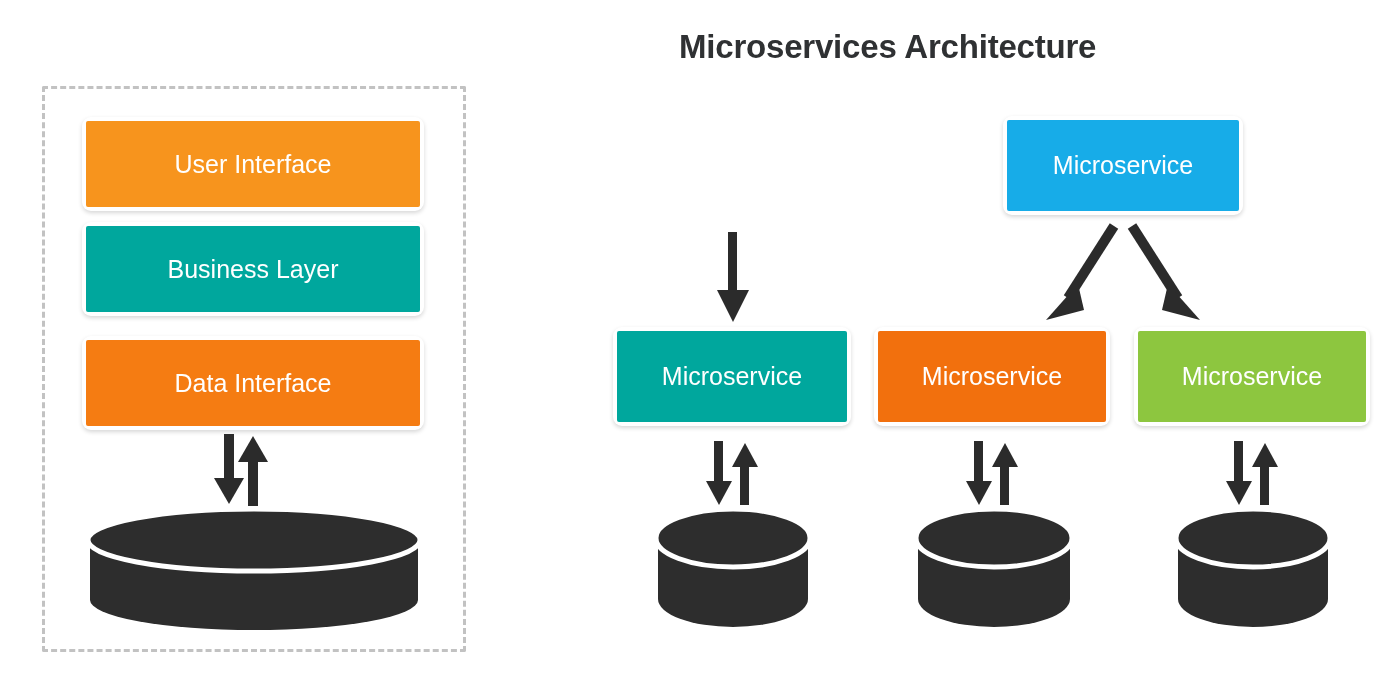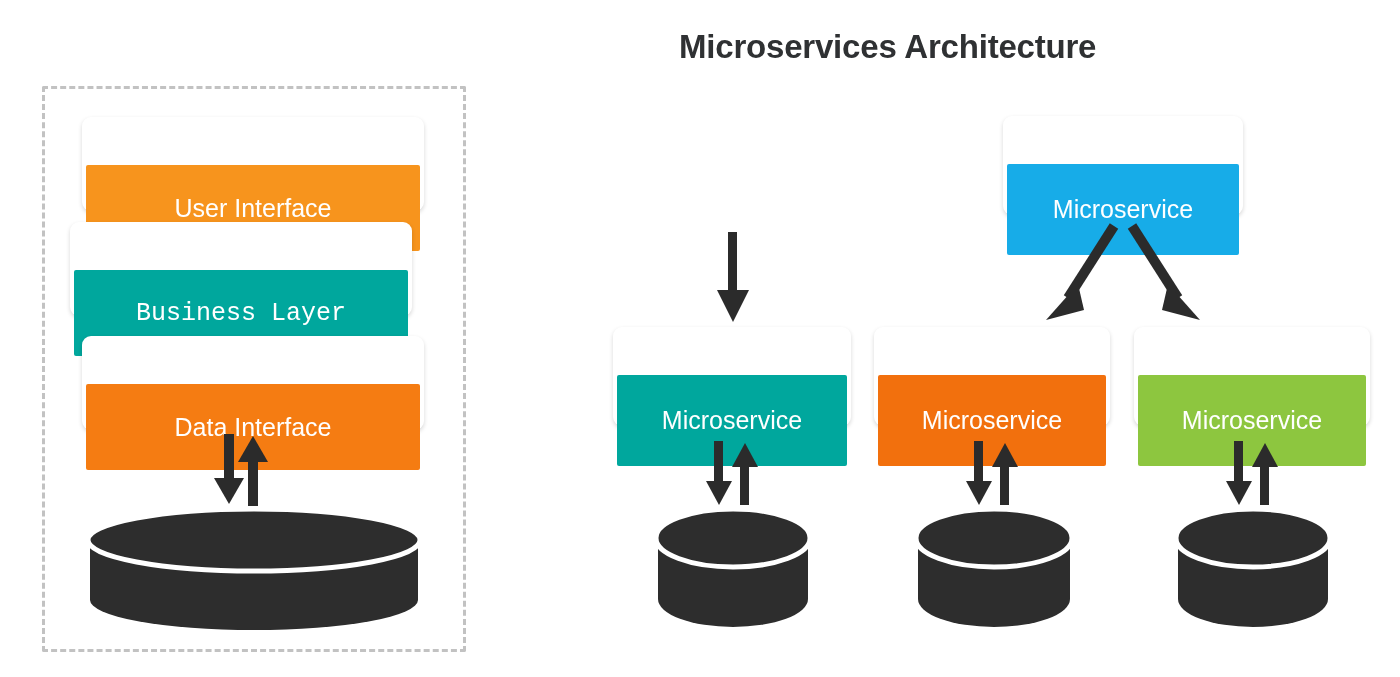--- a/index.html
+++ b/index.html
@@ -55,32 +55,31 @@
     box-shadow: 0 2px 4px rgba(0,0,0,0.16);
   }
   .node-box > .fill {
     width: 100%;
     height: 100%;
     border-radius: 2px;
     display: flex;
     align-items: center;
     justify-content: center;
     box-sizing: border-box;
-    margin-top: 44px;
   }
   .node-box .label {
     color: #ffffff;
     font-size: 25px;
     line-height: 1;
     white-space: nowrap;
   }
 
   
   #box-user-interface     { left: 82px; top: 117px; width: 342px; height: 94px; }
-  #box-business-layer     { left: 70px; top: 222px; width: 342px; height: 94px; font-family: Liberation Mono, monospace; }
+  #box-business-layer     { left: 82px; top: 222px; width: 342px; height: 94px; }
   #box-data-interface     { left: 82px; top: 336px; width: 342px; height: 94px; }
 
   
   #box-ms-ui              { left: 613px; top: 116px; width: 238px; height: 99px; }
   #box-ms-blue            { left: 1003px; top: 116px; width: 240px; height: 99px; }
   #box-ms-teal            { left: 613px; top: 327px; width: 238px; height: 99px; }
   #box-ms-orange          { left: 874px; top: 327px; width: 236px; height: 99px; }
   #box-ms-green           { left: 1134px; top: 327px; width: 236px; height: 99px; }
 
   

